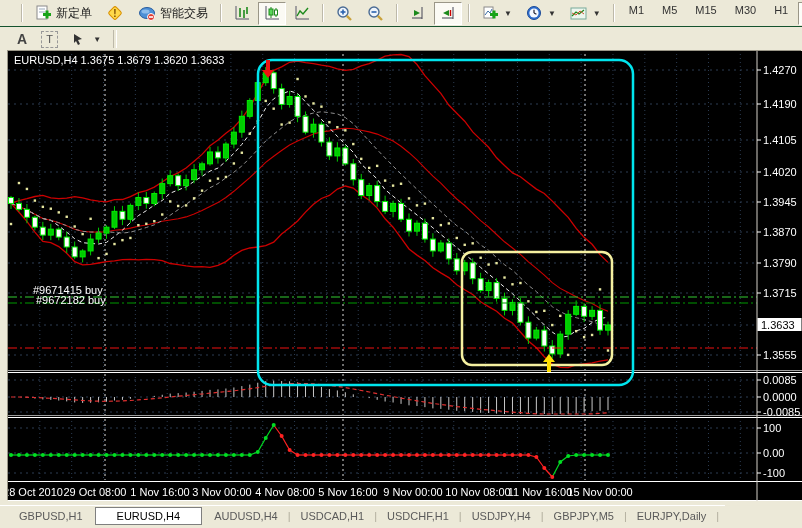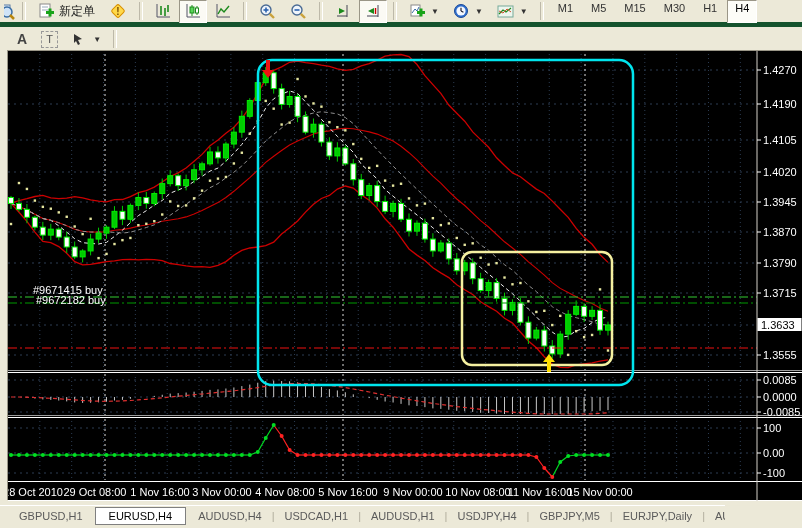--- a/index.html
+++ b/index.html
@@ -4,21 +4,21 @@
 <style>
   html,body{margin:0;padding:0}
   body{
     width:802px;height:528px;overflow:hidden;position:relative;
     background:#ece9d8;
     font-family:"Liberation Sans","DejaVu Sans",sans-serif;
     -webkit-font-smoothing:none;
   }
   
   .toolbar{display:flex;align-items:center;box-sizing:border-box;background:#ece9d8}
-  #toolbar1{position:absolute;left:0;top:0;width:802px;height:27px;border-bottom:5px solid #14532d;padding-left:4px}
+  #toolbar1{position:absolute;left:0;top:0;width:802px;height:27px;border-bottom:1px solid #14532d;padding-left:14px}
   #toolbar2{position:absolute;left:0;top:27px;width:802px;height:24px;padding-left:10px}
   .tbtn{height:21px;display:flex;align-items:center;gap:4px;padding:0 5px;margin:0 1px;
         border:1px solid transparent;font-size:12px;color:#1a1a1a;cursor:default;white-space:nowrap}
   .tbtn.pressed{background:#fbfaf4;border:1px solid #9a9687;border-right-color:#fff;border-bottom-color:#fff}
   .sep{width:2px;height:18px;margin:0 5px;border-left:1px solid #bdb9a9;border-right:1px solid #fff}
   .caret{font-size:8px;color:#333;margin-left:1px}
   .cuticon{width:11px;height:22px;overflow:hidden;position:relative;margin-right:2px}
   .cuticon svg{position:absolute;left:-7px;top:2px}
   .tfbtn{height:19px;padding:1px 7px;font-size:11px;color:#333;border:1px solid transparent;margin:5px 1px}
   .tfbtn.pressed{background:#fdfdf8;border:1px solid #9a9687;border-right-color:#fff;border-bottom-color:#fff;color:#000}
@@ -26,21 +26,21 @@
   .letterT{font-size:11px;color:#555;border:1px dashed #999;width:15px;height:15px;display:flex;align-items:center;justify-content:center}
   
   #client{position:absolute;left:8px;top:51px;width:794px;height:450px;background:#000;box-shadow:-1px -1px 0 #9a9687}
   #client svg{position:absolute;left:0;top:0}
   svg text{font-family:"Liberation Sans","DejaVu Sans",sans-serif}
   .ov{position:absolute;color:#fff;font-size:11px;white-space:nowrap;pointer-events:none}
   
   #tabbar{position:absolute;left:0;top:505px;width:725px;height:21px;background:#ece9d8;border-top:1px solid #fff;
           display:flex;align-items:center;font-size:11px;color:#5a5a5a;padding-left:10px;box-sizing:border-box;overflow:hidden}
   .tab{padding:2px 9px;white-space:nowrap}
-  .tab.active{background:#fff;border:1px solid #7f7f7f;color:#000;padding:2px 13px;margin:0 3px}
+  .tab.active{background:#fff;border:1px solid #7f7f7f;color:#000;padding:2px 21px;margin:0 3px}
   .tabsep{color:#b0ac9c;margin:0 1px}
 </style>
 </head>
 <body>
 
 <div id="toolbar1" class="toolbar">
   <div class="cuticon">
     <svg width="18" height="18">
       <rect x="1" y="3" width="12" height="11" fill="#dfeaf5" stroke="#5b7da3"></rect>
       <circle cx="10" cy="10" r="5" fill="#cfe3f7" stroke="#3a6ea5" stroke-width="1.5"></circle>
@@ -60,20 +60,29 @@
     <span>新定单</span>
   </div>
 
   <div class="tbtn">
     <svg width="18" height="18">
       <rect x="4" y="4" width="10" height="10" rx="2" fill="#ffd94a" stroke="#d88f00" transform="rotate(45 9 9)"></rect>
       <text x="9" y="13" text-anchor="middle" font-size="10" font-weight="bold" fill="#7a4a00">!</text>
     </svg>
   </div>
 
+  <div class="tbtn">
+    <svg width="18" height="17">
+      <ellipse cx="9" cy="8" rx="7.5" ry="5.5" fill="#4d8fd6" stroke="#2a5ea0"></ellipse>
+      <ellipse cx="7.5" cy="6.5" rx="4" ry="2" fill="#8cbcec"></ellipse>
+      <circle cx="13" cy="12" r="3.5" fill="#e03a2f" stroke="#fff"></circle>
+      <rect x="11" y="11.2" width="4" height="1.6" fill="#fff"></rect>
+    </svg>
+    <span>智能交易</span>
+  </div>
 
   <div class="sep"></div>
 
   <div class="tbtn">
     <svg width="16" height="16">
       <line x1="2" y1="1" x2="2" y2="14" stroke="#556"></line>
         <line x1="2" y1="14" x2="15" y2="14" stroke="#556"></line>
       <line x1="6" y1="3" x2="6" y2="12" stroke="#1c8a1c" stroke-width="1.6"></line>
       <line x1="10" y1="5" x2="10" y2="13" stroke="#1c8a1c" stroke-width="1.6"></line>
       <line x1="13" y1="2" x2="13" y2="9" stroke="#1c8a1c" stroke-width="1.6"></line>
@@ -788,32 +797,33 @@
       <text x="95" y="496" fill="#ffffff" font-size="11" text-anchor="middle">29 Oct 08:00</text>
       <text x="160" y="496" fill="#ffffff" font-size="11" text-anchor="middle">1 Nov 16:00</text>
       <text x="222" y="496" fill="#ffffff" font-size="11" text-anchor="middle">3 Nov 00:00</text>
       <text x="285" y="496" fill="#ffffff" font-size="11" text-anchor="middle">4 Nov 08:00</text>
       <text x="348" y="496" fill="#ffffff" font-size="11" text-anchor="middle">5 Nov 16:00</text>
       <text x="413" y="496" fill="#ffffff" font-size="11" text-anchor="middle">9 Nov 00:00</text>
       <text x="478" y="496" fill="#ffffff" font-size="11" text-anchor="middle">10 Nov 08:00</text>
       <text x="540" y="496" fill="#ffffff" font-size="11" text-anchor="middle">11 Nov 16:00</text>
       <text x="600" y="496" fill="#ffffff" font-size="11" text-anchor="middle">15 Nov 00:00</text>
     </svg>
+  <div class="ov" style="left:6px;top:3px">EURUSD,H4  1.3675 1.3679 1.3620 1.3633</div>
   <div class="ov" style="left:25px;top:233px">#9671415 buy</div>
   <div class="ov" style="left:28px;top:243px">#9672182 buy</div>
 </div>
 
 <div id="tabbar">
   <span class="tab">GBPUSD,H1</span>
     <span class="tab active">EURUSD,H4</span>
     <span class="tab">AUDUSD,H4</span>
     <span class="tabsep">|</span>
     <span class="tab">USDCAD,H1</span>
     <span class="tabsep">|</span>
-    <span class="tab">AUDUSD,H1</span>
+    <span class="tab">USDCHF,H1</span>
     <span class="tabsep">|</span>
     <span class="tab">USDJPY,H4</span>
     <span class="tabsep">|</span>
     <span class="tab">GBPJPY,M5</span>
     <span class="tabsep">|</span>
     <span class="tab">EURJPY,Daily</span>
     <span class="tabsep">|</span>
     <span class="tab">AUDUSD,Daily</span>
     <span class="tabsep">|</span>
     <span class="tab">EURUSI</span>

